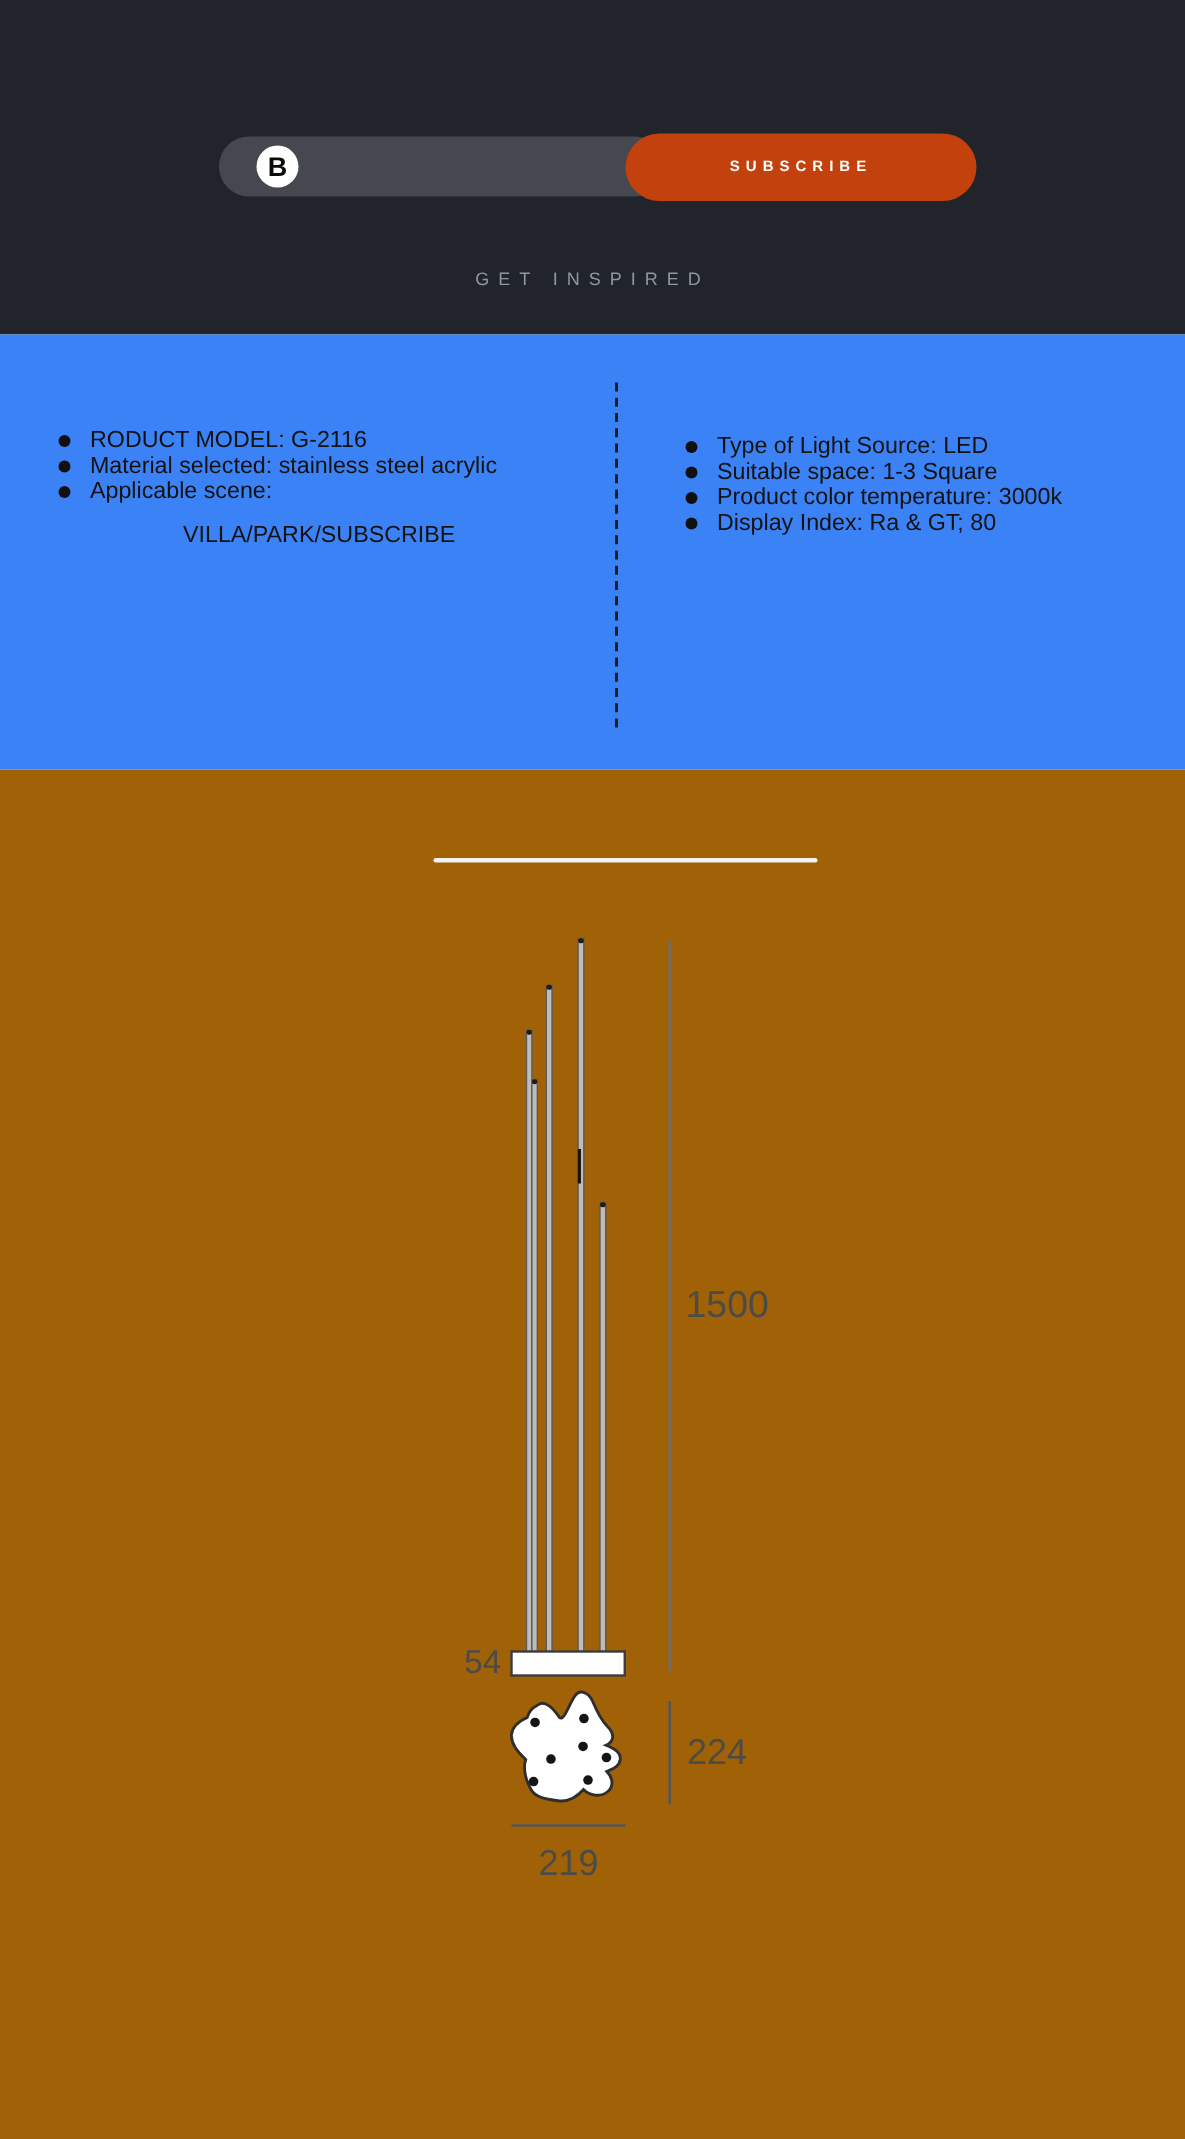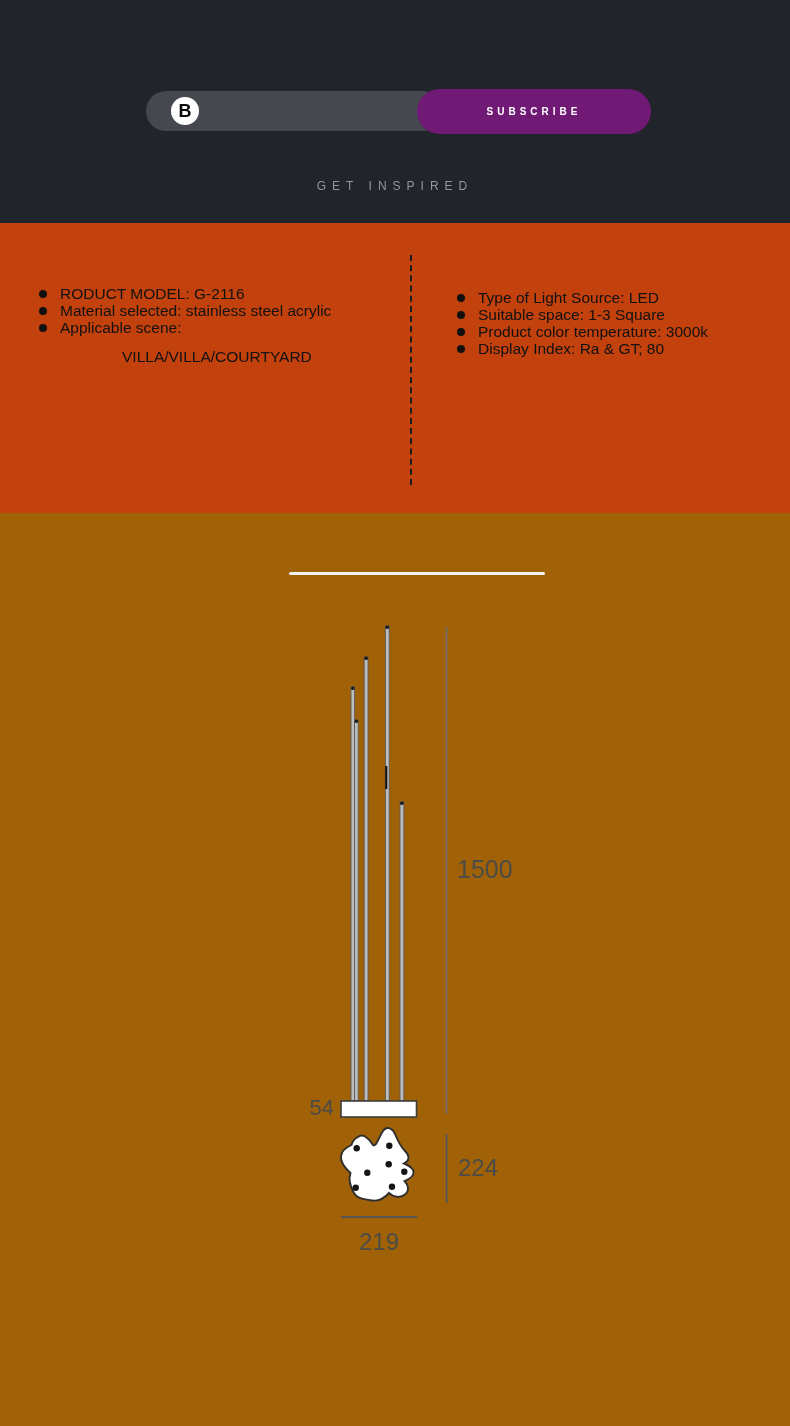--- a/index.html
+++ b/index.html
@@ -25,34 +25,34 @@
     display:flex; align-items:center; justify-content:center;
     font-weight:bold; font-size:18px; color:#0b0b0b;
   }
   .email-input {
     position:absolute; left:62px; top:0; width:220px; height:40px;
     background:transparent; border:none; outline:none;
     color:#e7e7e7; font-size:14px; font-family:"Liberation Sans",sans-serif;
   }
   .subscribe-button {
     position:absolute; left:417px; top:89px; width:234px; height:45px;
-    background:#701a75; border:none; border-radius:23px;
+    background:#c2410c; border:none; border-radius:23px;
     color:#ffffff; font-weight:bold; font-size:10px; letter-spacing:4px;
     font-family:"Liberation Sans",sans-serif; cursor:pointer;
     display:flex; align-items:center; justify-content:center;
   }
   .tagline {
     position:absolute; left:0; top:179px; width:790px;
     text-align:center; color:#9097a0; font-size:12px; letter-spacing:6px;
   }
 
   
   .specs {
     position:absolute; left:0; top:223px; width:790px; height:290px;
-    background:#c2410c;
+    background:#3b82f6;
   }
   .spec-divider {
     position:absolute; left:410px; top:32px; height:230px; width:0;
     border-left:2px dashed #1d1d1d;
   }
   .spec-list { position:absolute; list-style:none; }
   .spec-list.left  { left:32px;  top:62px; }
   .spec-list.right { left:450px; top:66px; }
   .spec-row { display:flex; align-items:center; line-height:17px;
     font-size:15.5px; color:#121212; }
@@ -107,21 +107,21 @@
         <div class="spec-row">
           <span class="bullet"></span>
           <span>Material selected: stainless steel acrylic</span>
         </div>
       </li>
       <li>
         <div class="spec-row">
           <span class="bullet"></span>
           <span>Applicable scene:</span>
         </div>
-        <div class="spec-sub">VILLA/VILLA/COURTYARD</div>
+        <div class="spec-sub">VILLA/PARK/SUBSCRIBE</div>
       </li>
     </ul>
 
     <ul class="spec-list right">
       <li>
         <div class="spec-row">
           <span class="bullet"></span>
           <span>Type of Light Source: LED</span>
         </div>
       </li>

